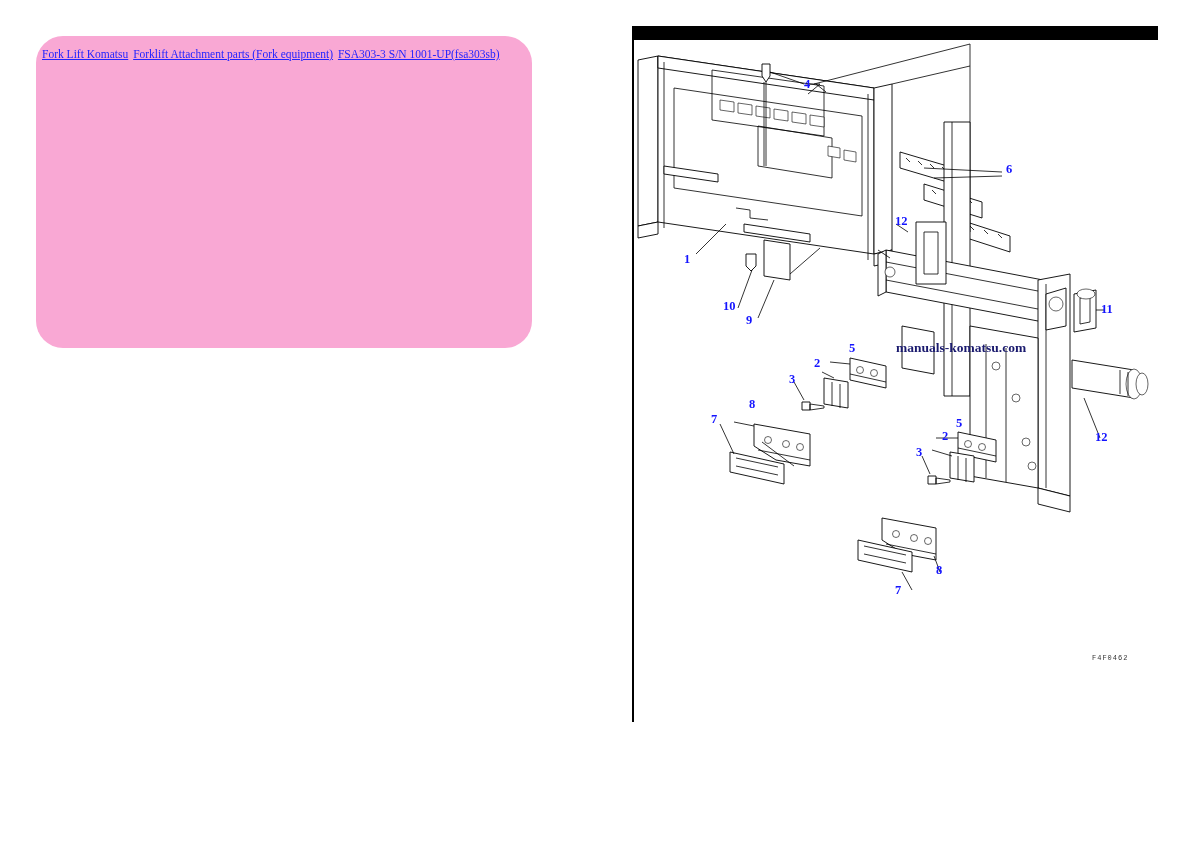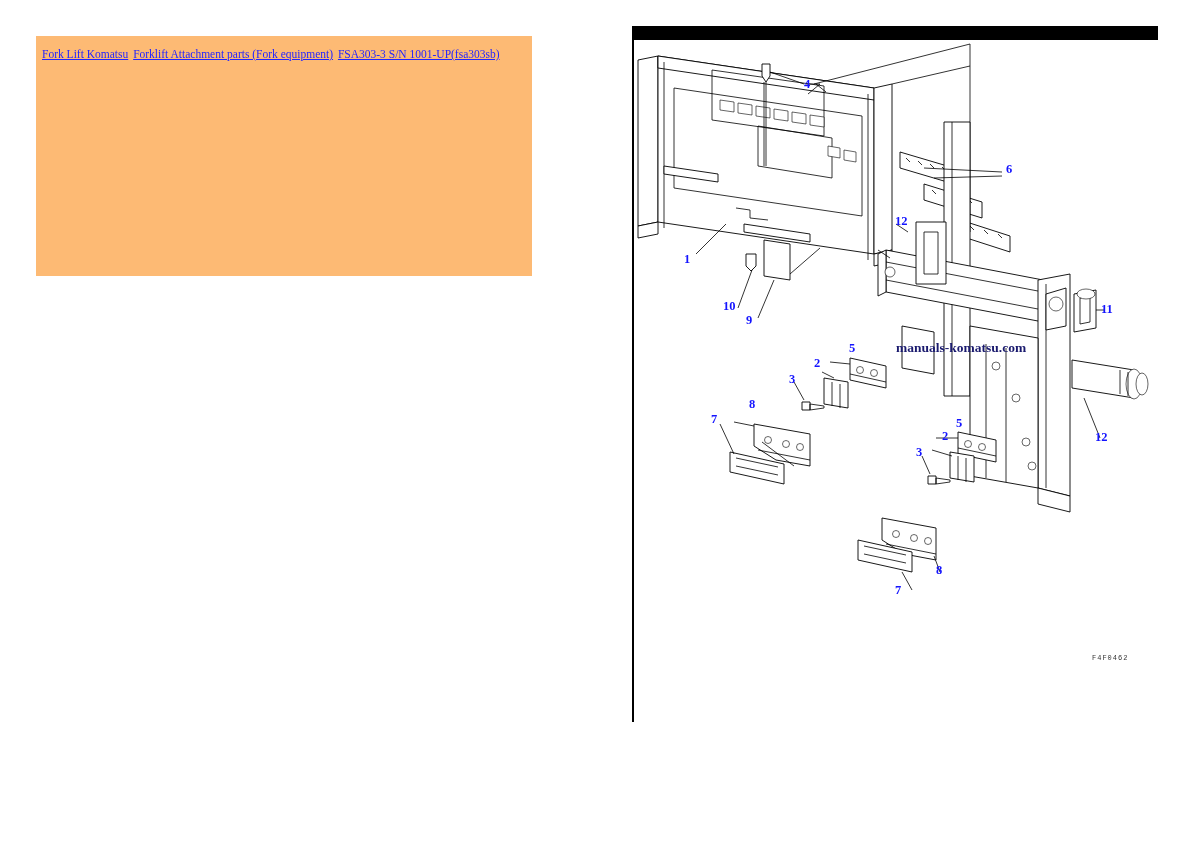--- a/index.html
+++ b/index.html
@@ -14,23 +14,24 @@
     font-family: "Liberation Serif", serif;
     overflow: hidden;
   }
 
   
   #left-panel {
     position: absolute;
     left: 36px;
     top: 36px;
     width: 496px;
-    height: 240px;
-    background: #fdba74;
+    height: 312px;
+    background: #f9a8d4;
     overflow: hidden;
+    border-radius: 27px;
   }
   #breadcrumb {
     position: absolute;
     left: 6px;
     top: 12px;
     white-space: nowrap;
     font-family: "Liberation Serif", serif;
     font-size: 11.5px;
     line-height: 13px;
     color: #2323ff;

